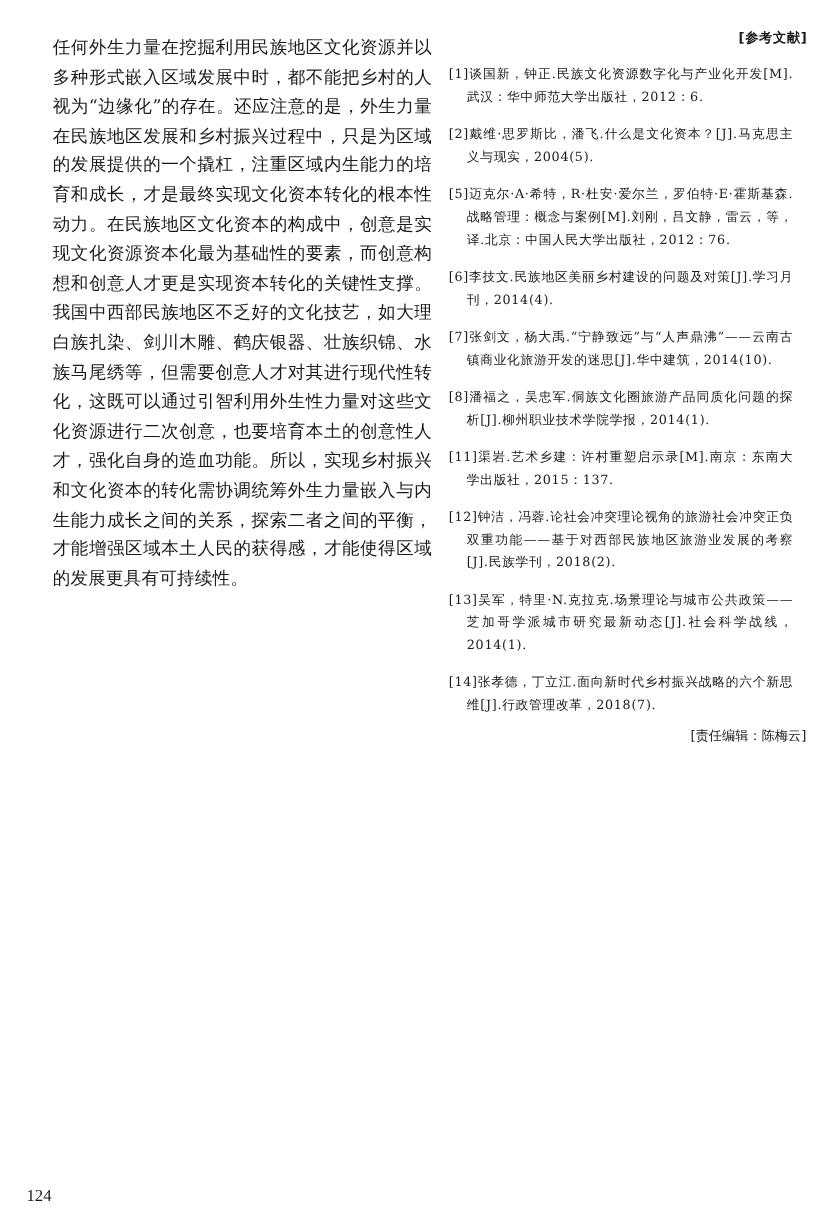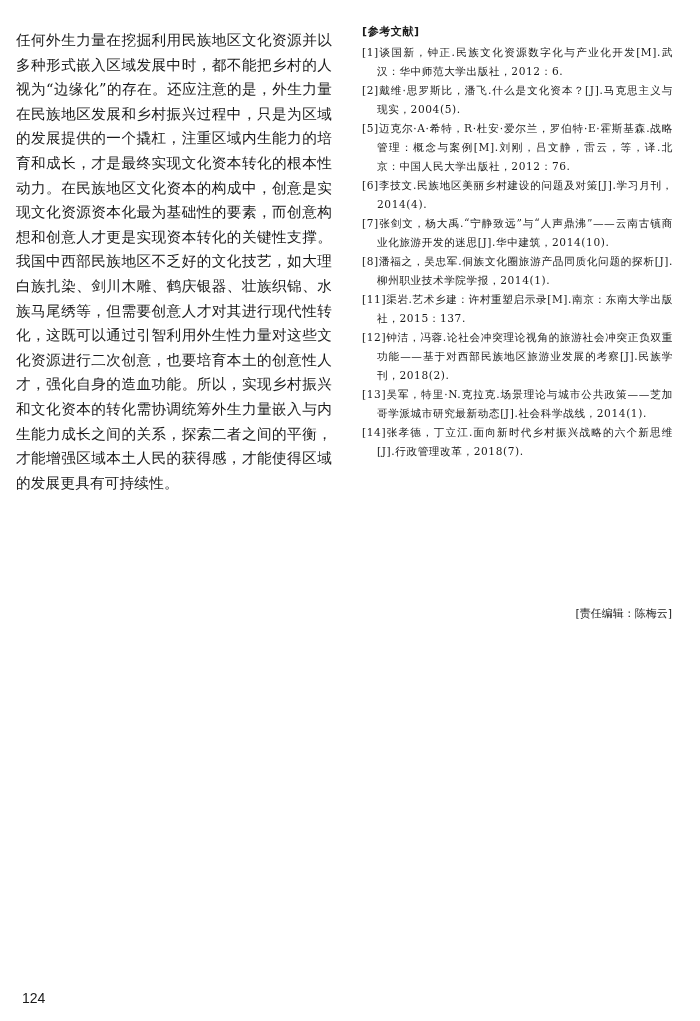--- a/index.html
+++ b/index.html
@@ -1,32 +1,32 @@
 <!DOCTYPE html>
 <html><head>
 <meta charset="utf-8">
 <style>
   html, body { margin:0; padding:0; background:#fff; }
   body { width:700px; height:1021px; position:relative; overflow:hidden; color:#1a1a1a; }
   .left-col {
-    position:absolute; left:16px; top:28px; width:316px;
+    position:absolute; left:44px; top:28px; width:316px;
     font-family:"DejaVu Serif", serif; font-size:14.6px; line-height:24.6px;
     text-align:justify; letter-spacing:0.2px;
   }
   .left-col p { margin:0; text-indent:0; }
   .left-col p.indent { text-indent:2em; }
   .right-col {
     position:absolute; left:362px; top:22px; width:311px;
     font-family:"DejaVu Serif", serif; font-size:10.6px; line-height:19px;
     letter-spacing:0.6px;
   }
-  .ref-heading { text-align:left; font-family:"DejaVu Sans", sans-serif; font-weight:bold; font-size:11px; margin:0 0 2px 0; line-height:19px; }
-  .ref-item { padding-left:15px; text-indent:-15px; text-align:justify; margin:0; }
+  .ref-heading { text-align:right; font-family:"DejaVu Sans", sans-serif; font-weight:bold; font-size:11px; margin:0 0 2px 0; line-height:19px; }
+  .ref-item { padding-left:15px; text-indent:-15px; text-align:justify; margin:12px; }
   .editor { position:absolute; right:28px; top:606px; font-family:"DejaVu Sans", sans-serif; font-weight:normal; font-size:11px; }
-  .page-num { position:absolute; left:22px; top:990px; font-family:Liberation Sans, sans-serif; font-size:14px; }
+  .page-num { position:absolute; left:22px; top:990px; font-family:Liberation Serif, serif; font-size:14px; }
 </style>
 </head>
 <body>
 
 <div class="left-col">
   <p>任何外生力量在挖掘利用民族地区文化资源并以多种形式嵌入区域发展中时，都不能把乡村的人视为“边缘化”的存在。还应注意的是，外生力量在民族地区发展和乡村振兴过程中，只是为区域的发展提供的一个撬杠，注重区域内生能力的培育和成长，才是最终实现文化资本转化的根本性动力。在民族地区文化资本的构成中，创意是实现文化资源资本化最为基础性的要素，而创意构想和创意人才更是实现资本转化的关键性支撑。我国中西部民族地区不乏好的文化技艺，如大理白族扎染、剑川木雕、鹤庆银器、壮族织锦、水族马尾绣等，但需要创意人才对其进行现代性转化，这既可以通过引智利用外生性力量对这些文化资源进行二次创意，也要培育本土的创意性人才，强化自身的造血功能。所以，实现乡村振兴和文化资本的转化需协调统筹外生力量嵌入与内生能力成长之间的关系，探索二者之间的平衡，才能增强区域本土人民的获得感，才能使得区域的发展更具有可持续性。</p>
 </div>
 
 <div class="right-col">
   <div class="ref-heading">[参考文献]</div>

